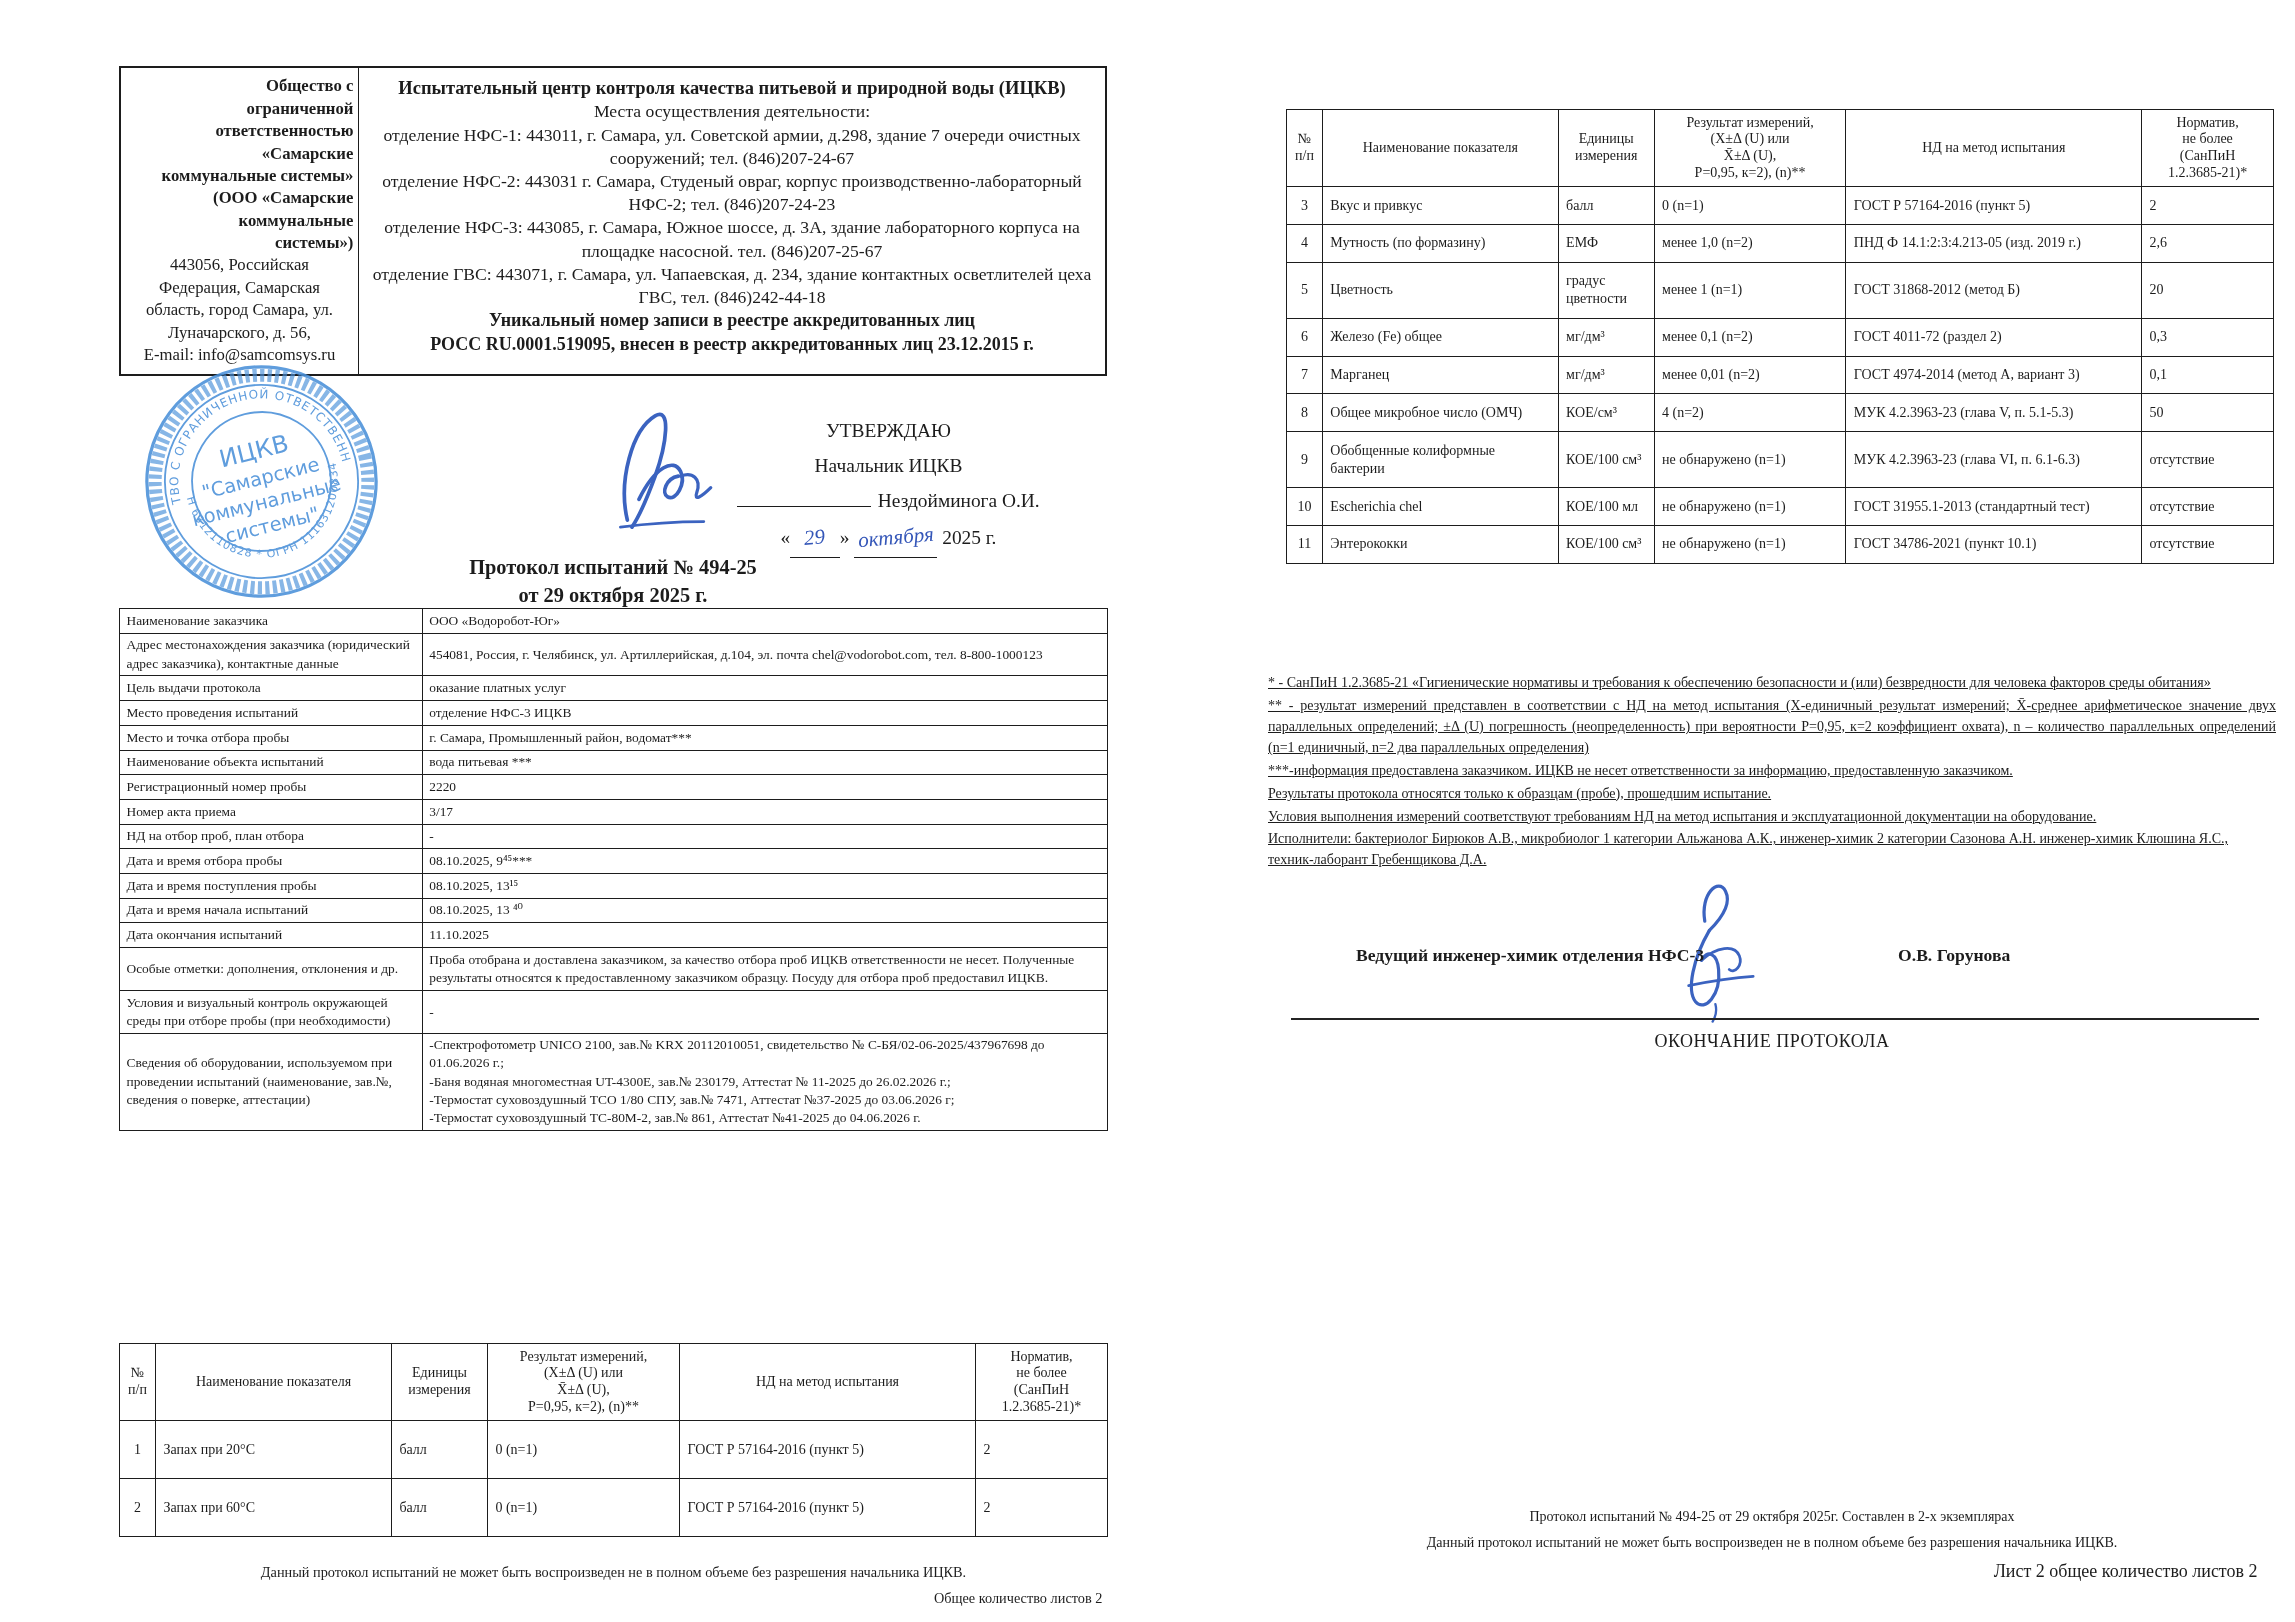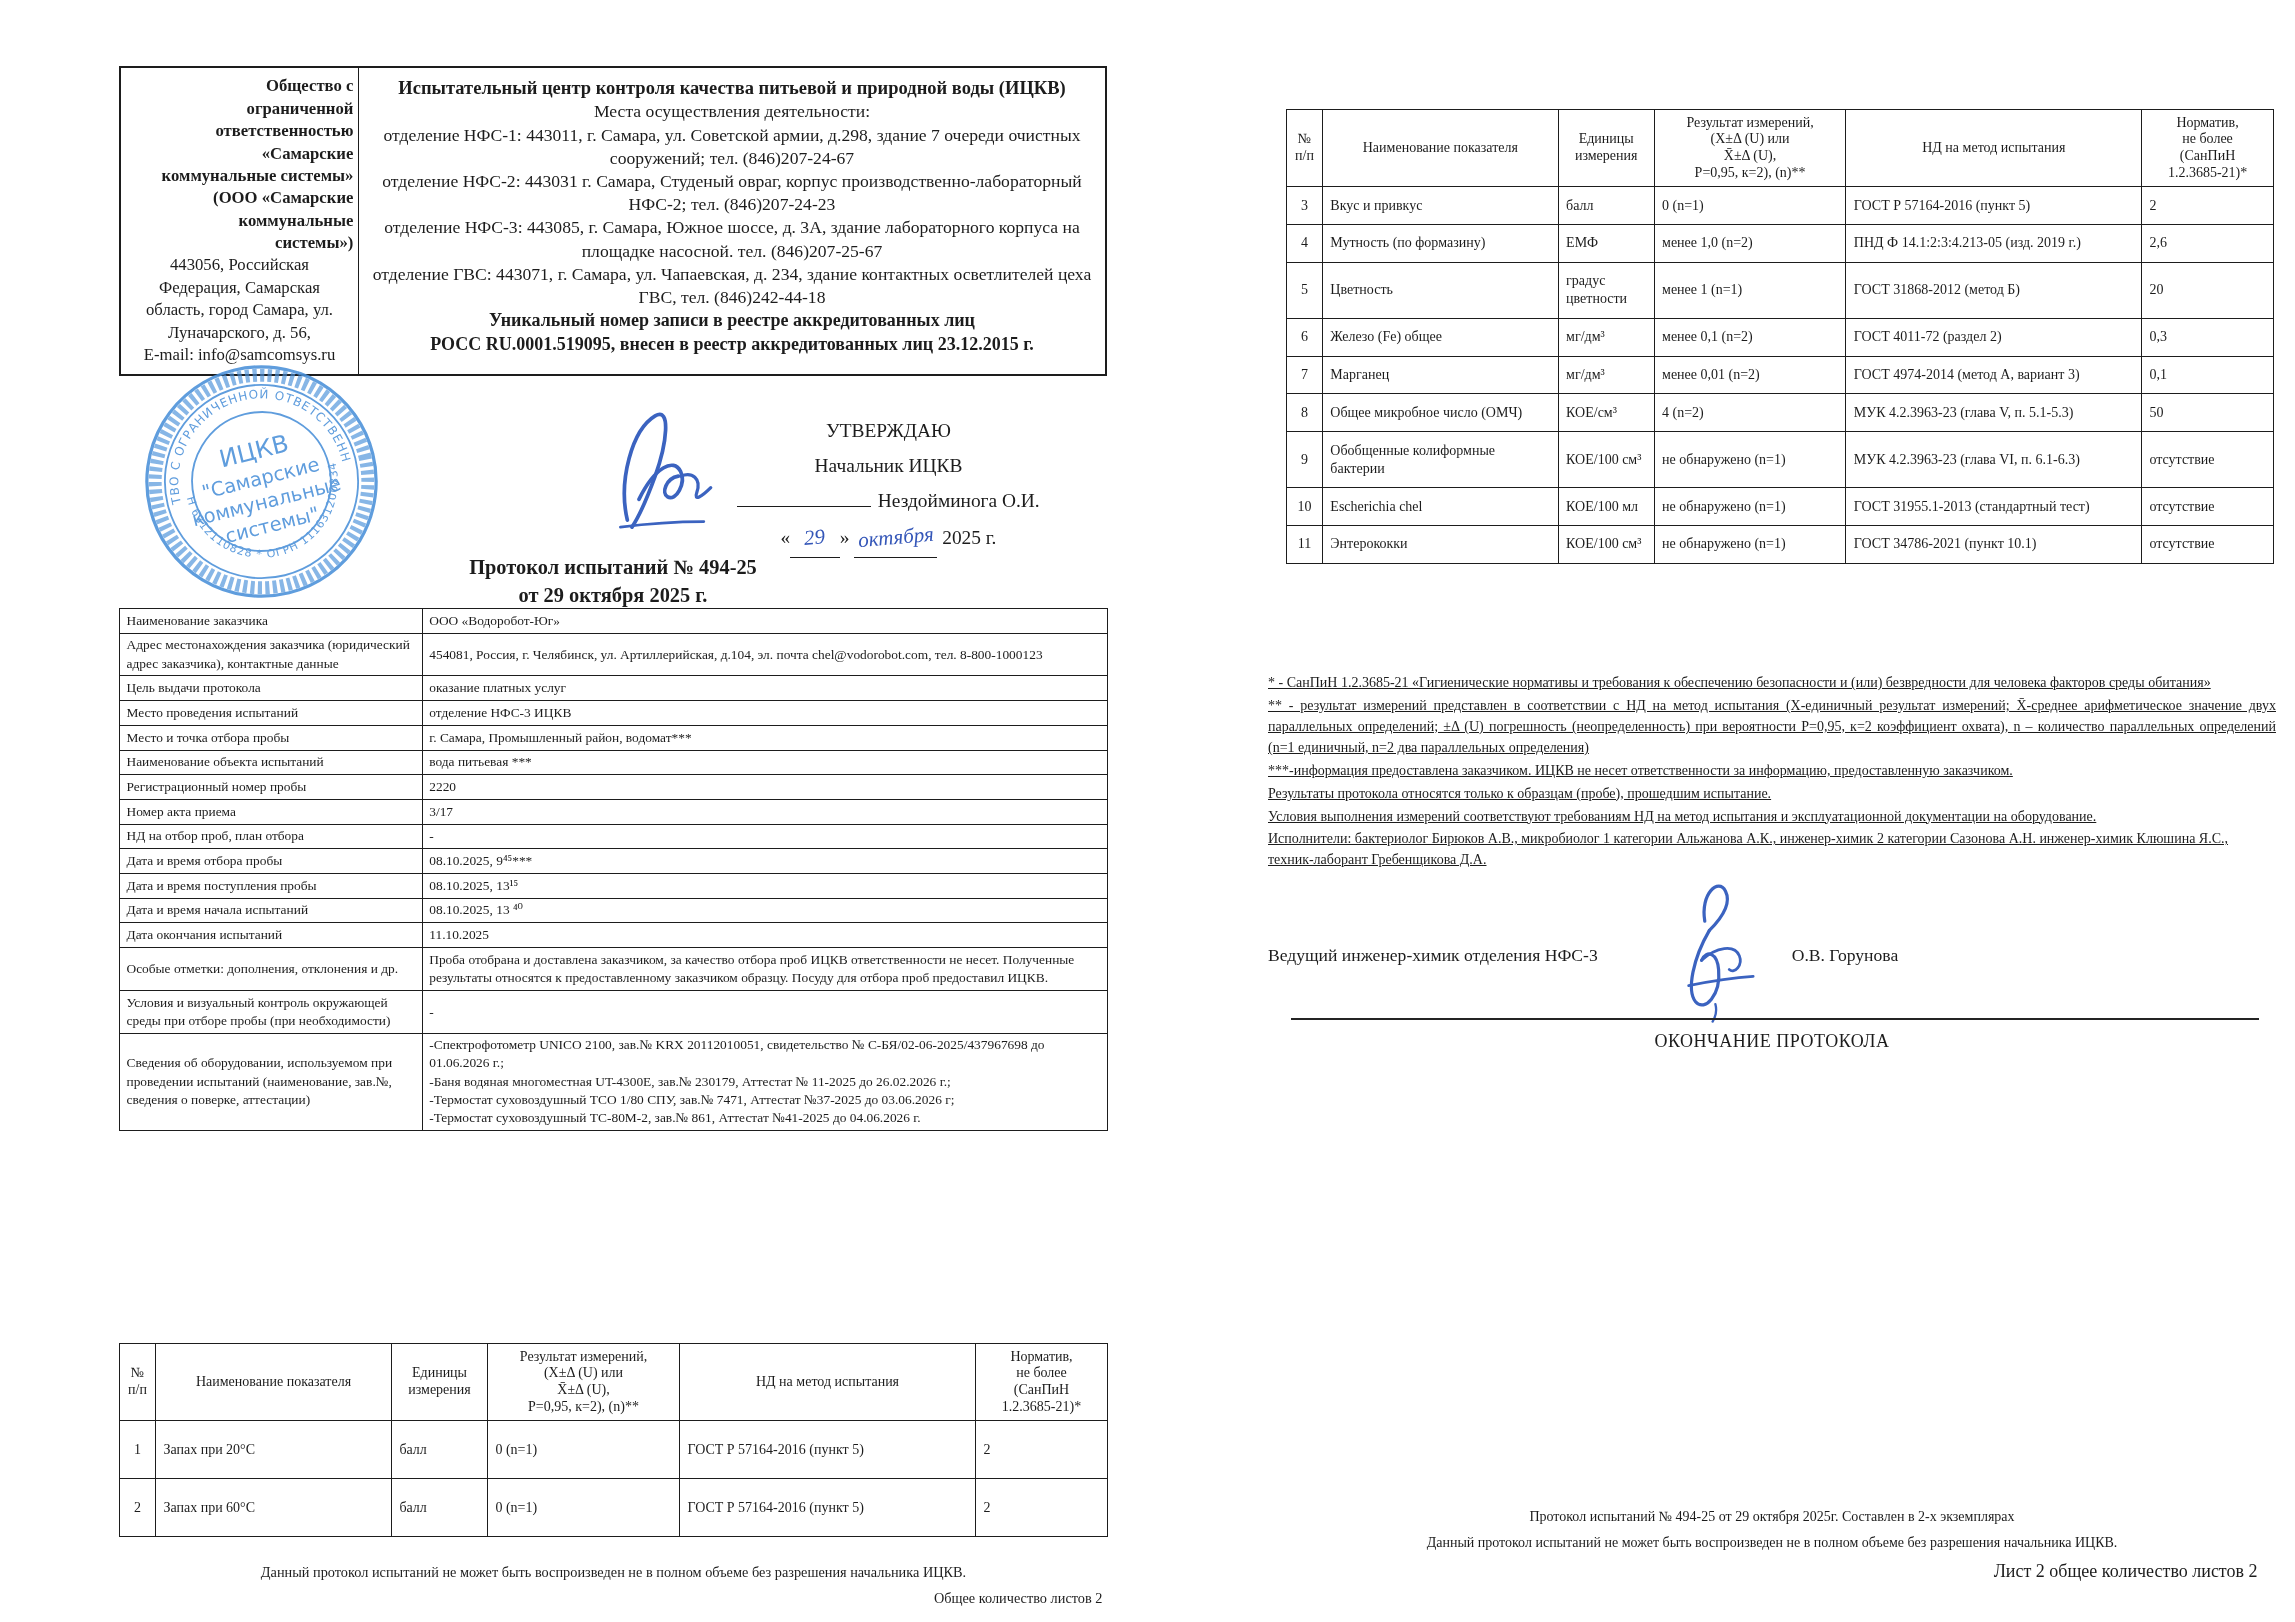--- a/index.html
+++ b/index.html
@@ -53,22 +53,22 @@
 
   
   .left-footer-note{left:119px;top:1564px;width:989px;text-align:center;font-size:14.3px;}
   .left-footer-pages{left:119px;top:1590px;width:989px;text-align:right;font-size:14.3px;padding-right:5.6px;box-sizing:border-box;}
 
   
   .footnotes{left:1268px;top:672px;width:1008px;font-size:14px;line-height:1.5;text-decoration:underline;}
   .footnotes p{margin:0 0 1.9px 0;}
   .fn-just{text-align:justify;}
   .sig-row{left:1268px;top:945px;width:1008px;font-size:17.6px;display:flex;align-items:center;}
-  .sig-role{}
-  .sig-name{margin-left:56px;}
+  .sig-role{margin-left:88px;font-weight:bold;}
+  .sig-name{margin-left:56px;font-weight:bold;}
   .gor-sig{left:1661px;top:870px;width:106px;height:153px;}
   .sig-rule{left:1291px;top:1018px;width:968px;height:2.3px;background:#242424;}
   .ending{left:1268px;top:1031px;width:1008px;text-align:center;font-size:18px;letter-spacing:0.5px;}
   .rf1{left:1268px;top:1509px;width:1008px;text-align:center;font-size:14px;}
   .rf2{left:1268px;top:1535px;width:1008px;text-align:center;font-size:14px;}
   .rf3{left:1268px;top:1561px;width:1008px;text-align:right;font-size:18px;padding-right:18.5px;box-sizing:border-box;}
 
   .blue{stroke:#3b63c0;fill:none;stroke-linecap:round;}
 </style>
 </head>

